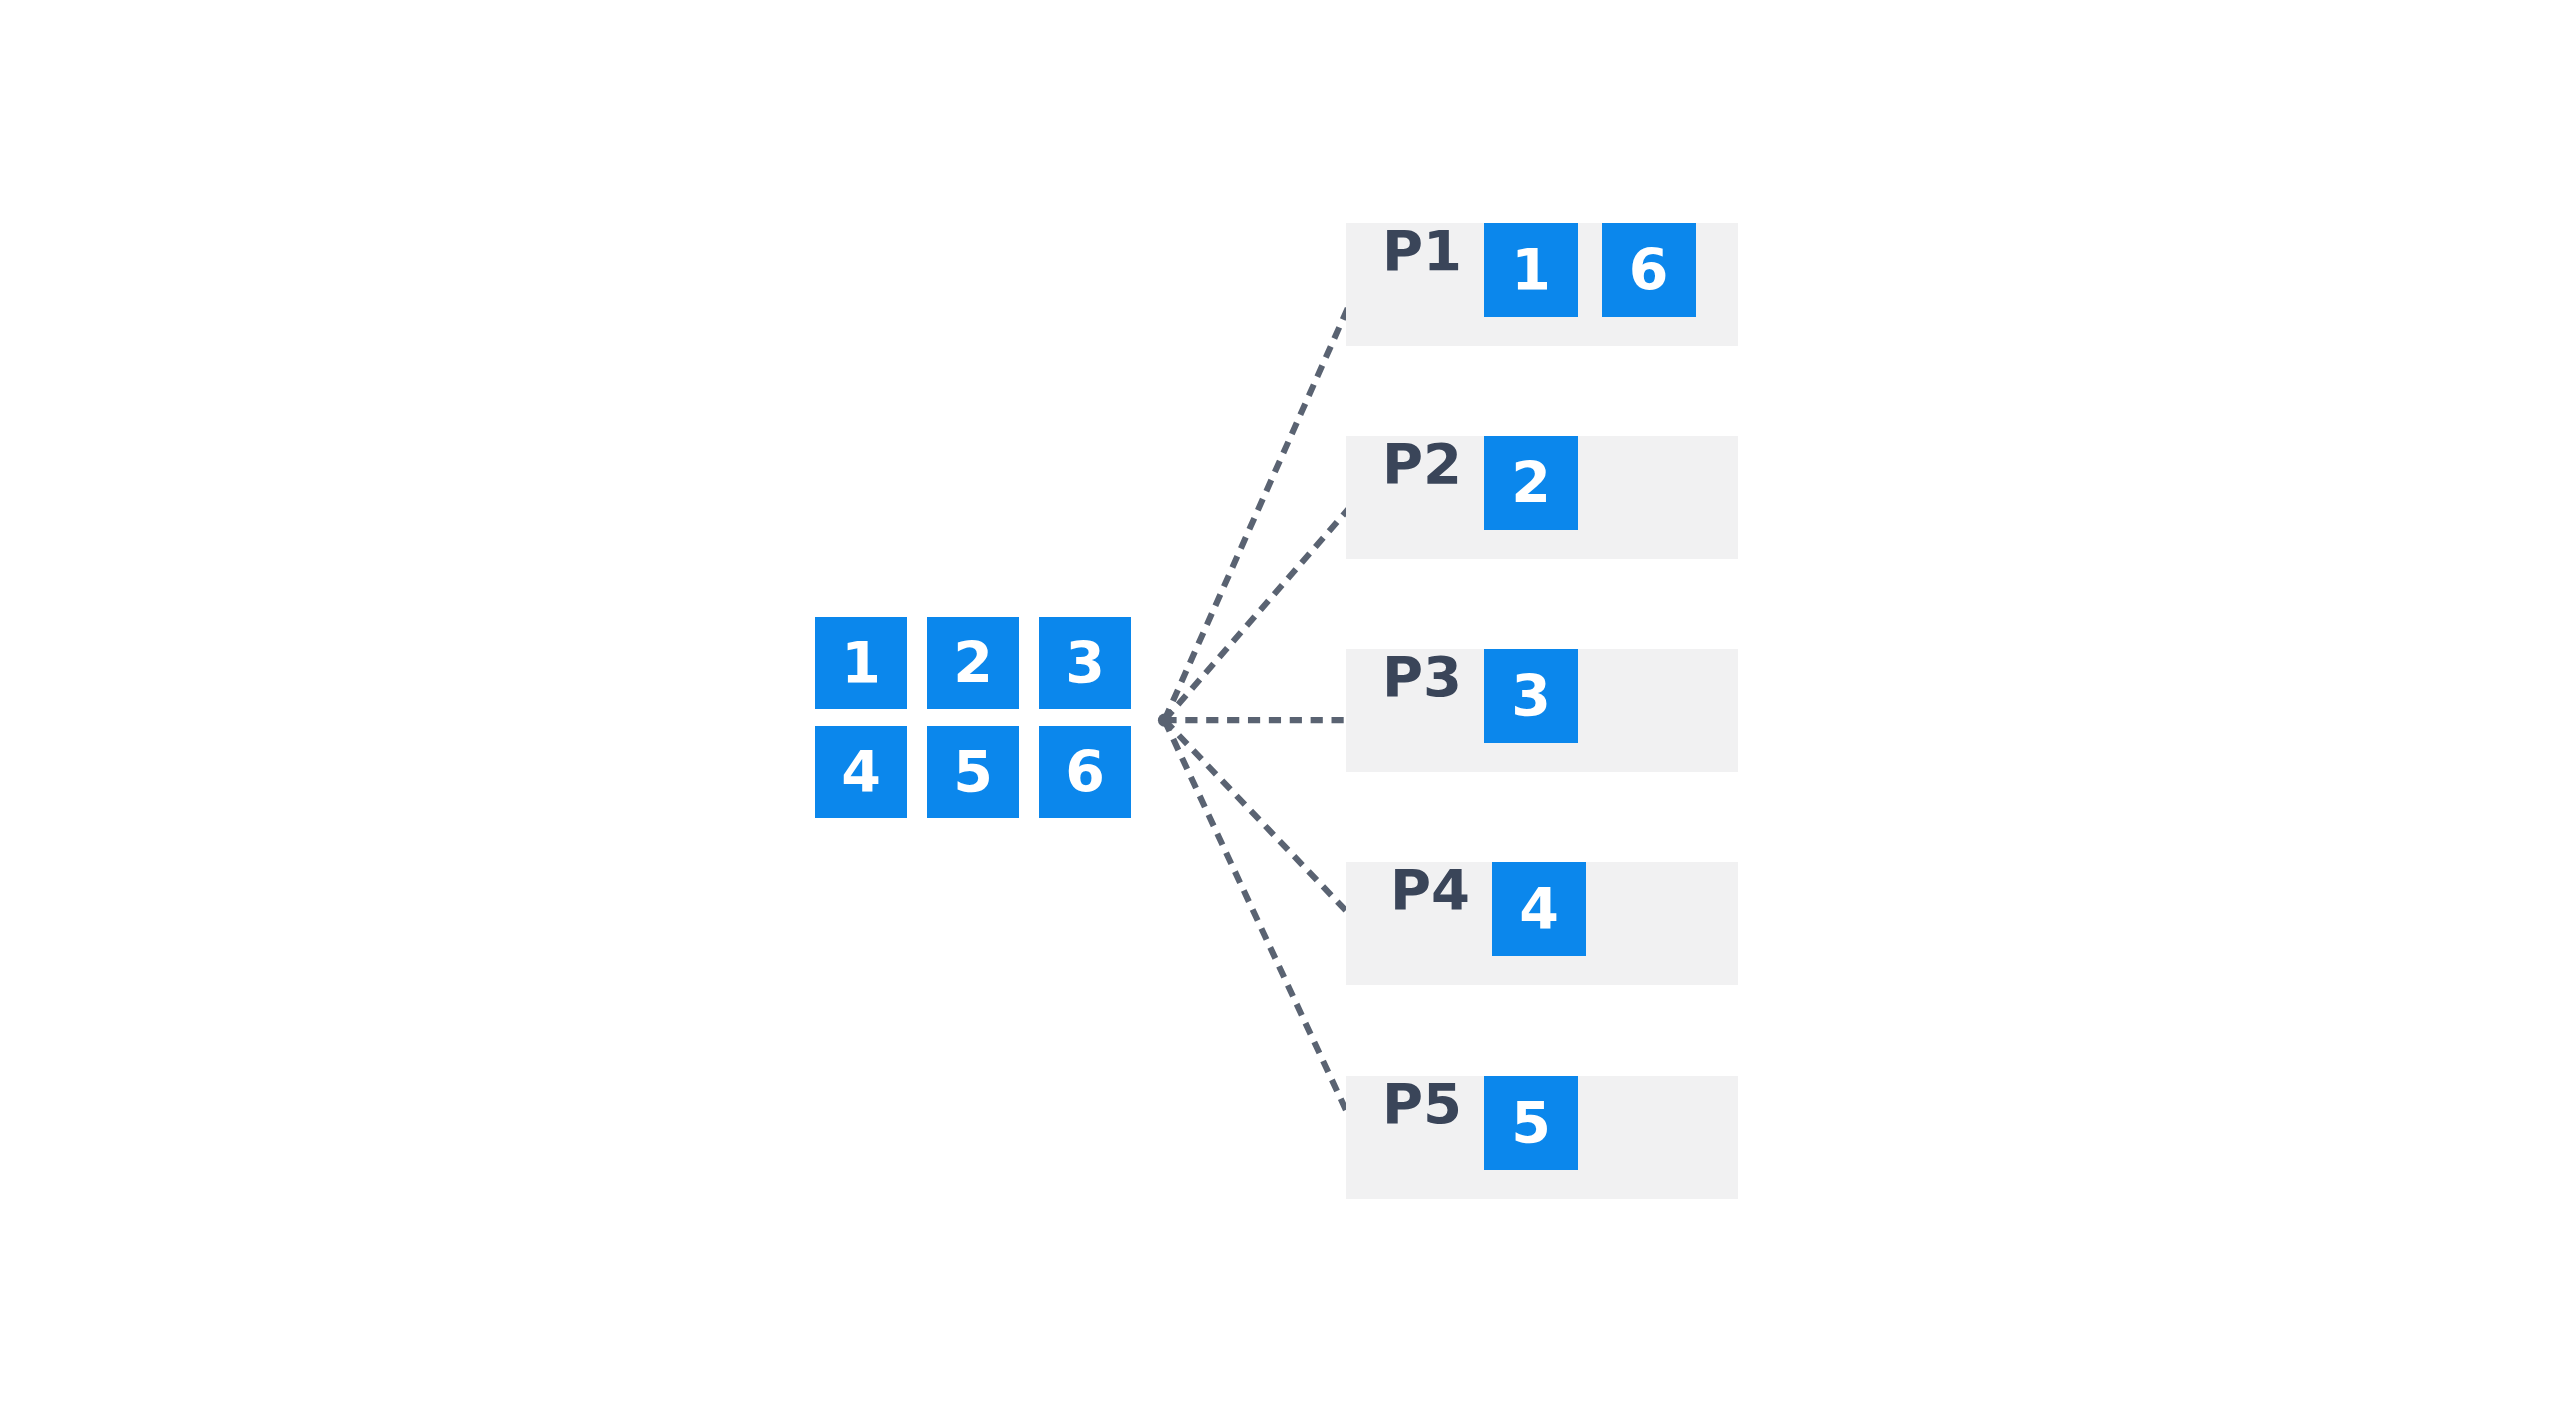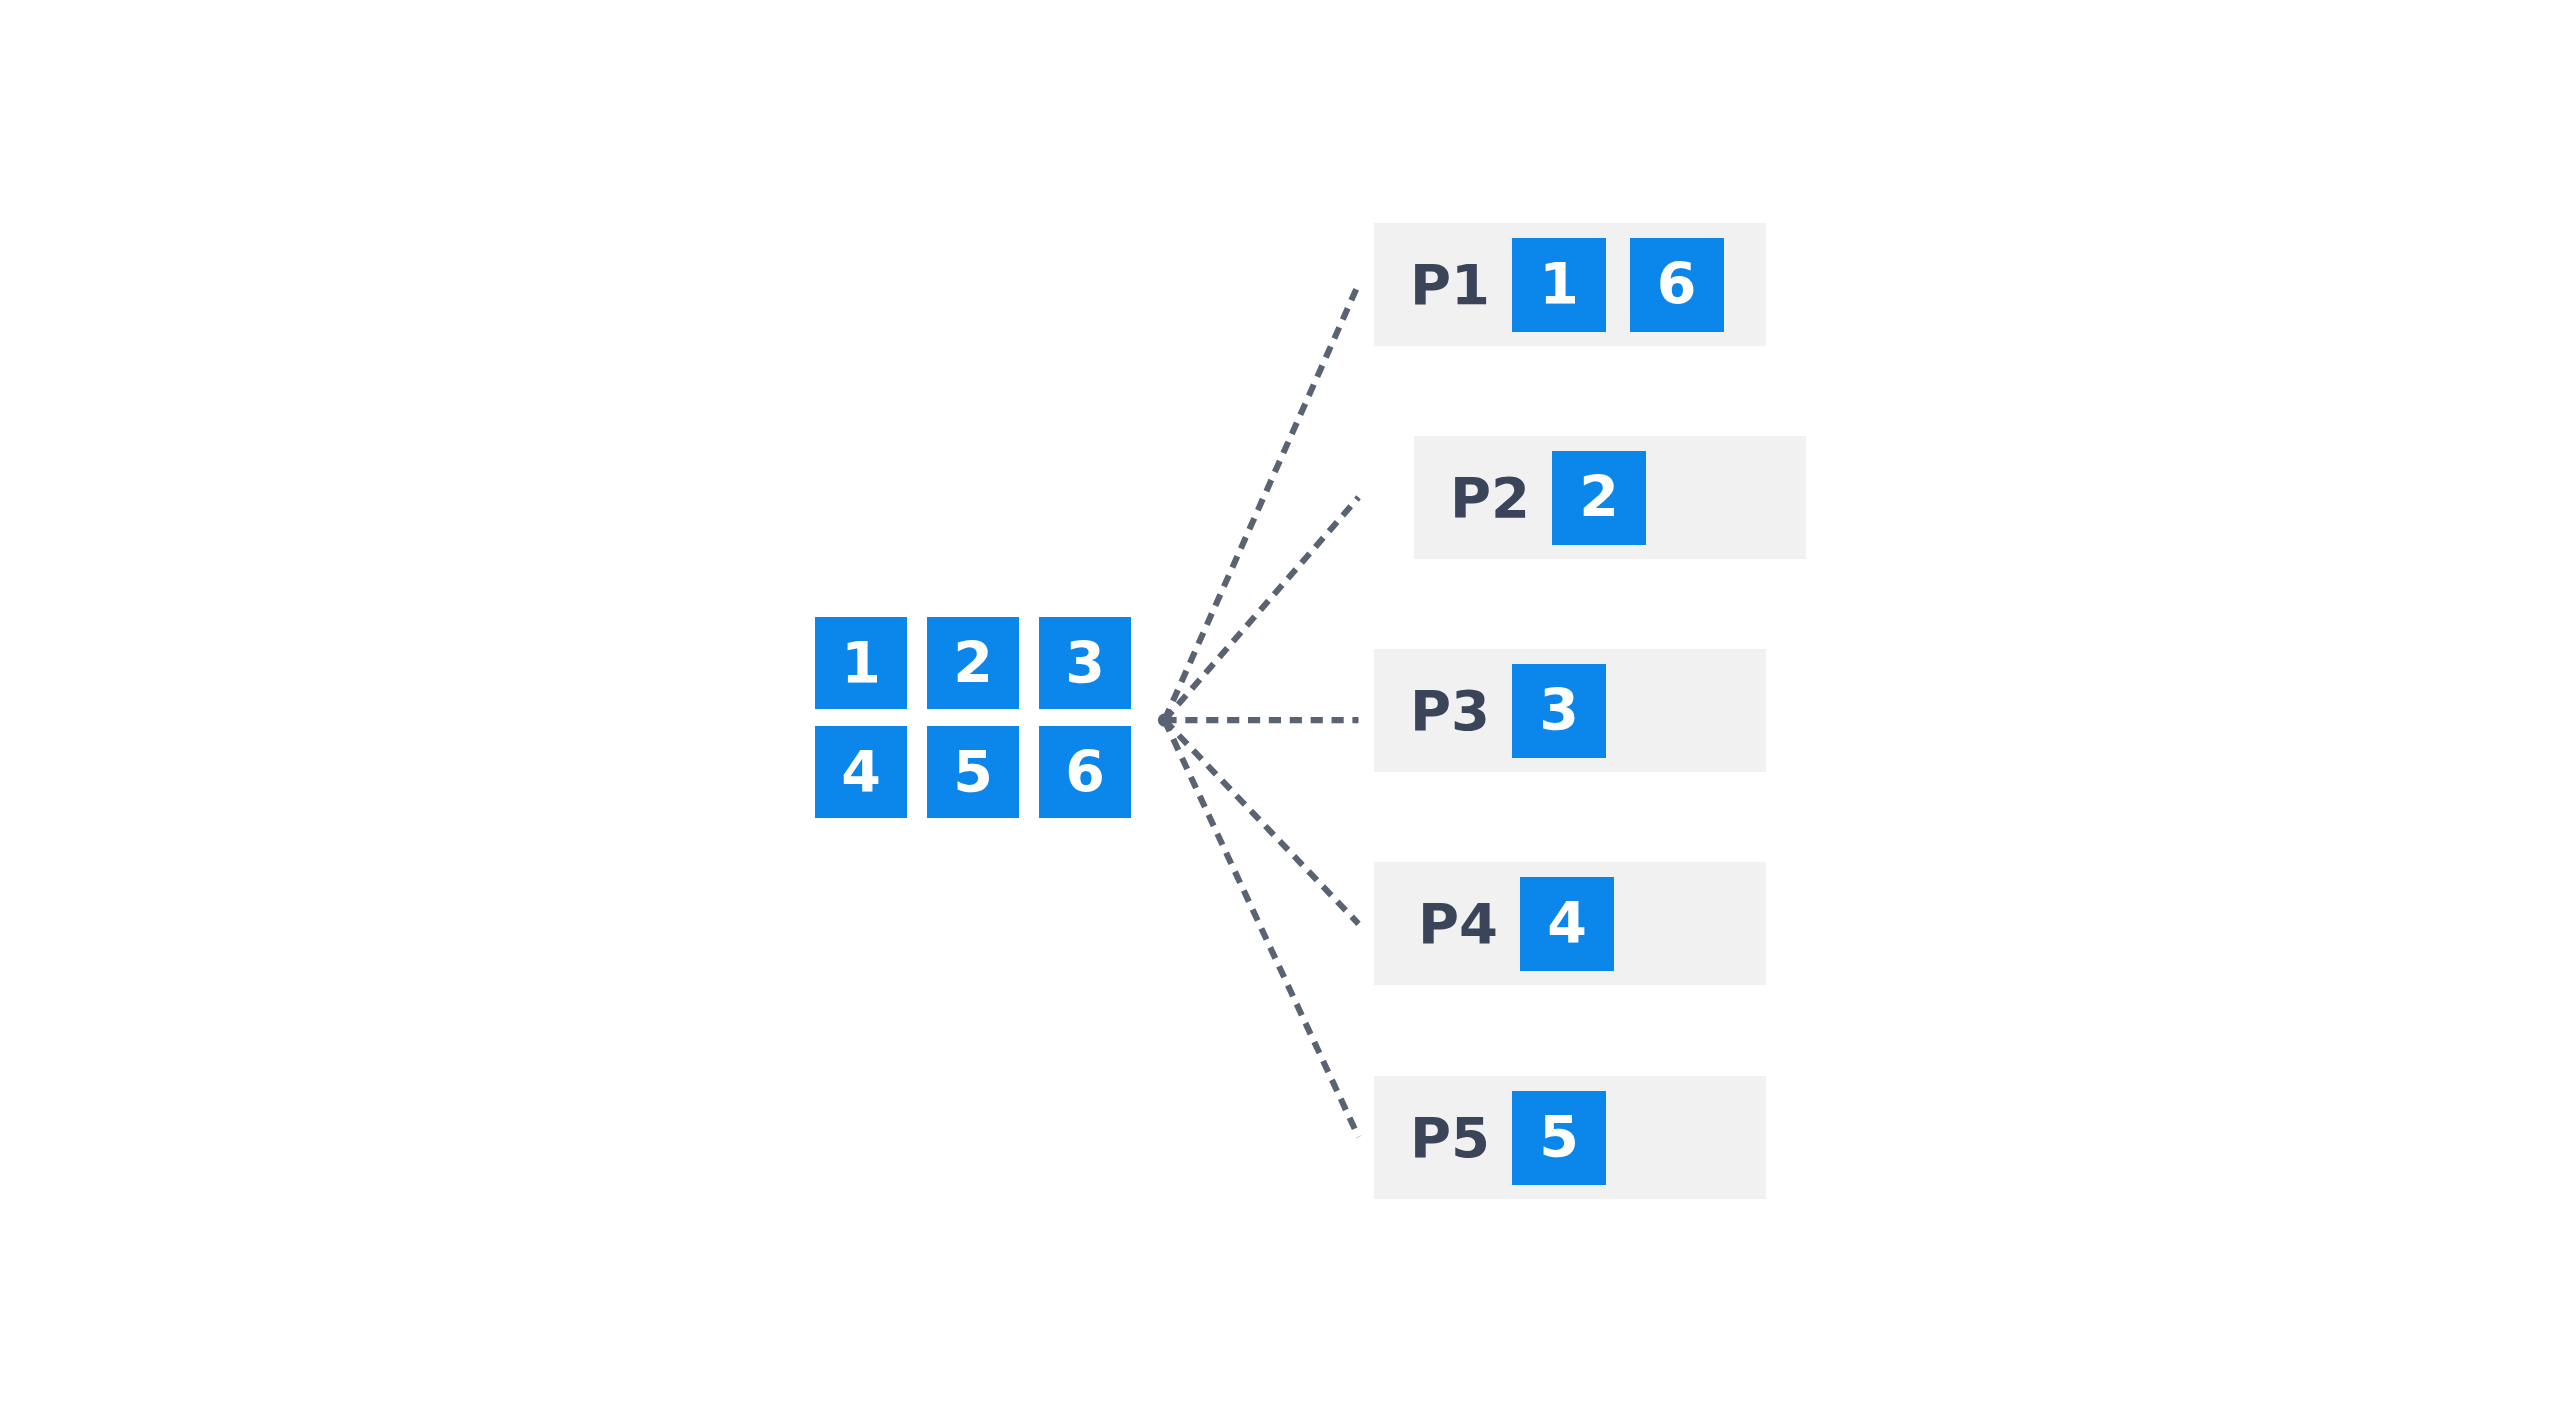--- a/index.html
+++ b/index.html
@@ -35,23 +35,23 @@
     display:flex;align-items:center;justify-content:center;
     font-size:57px;font-weight:700;line-height:1;
   }
 
   
   .connectors{position:absolute;left:0;top:0;width:2576px;height:1422px;}
 
   
   .process-list{position:absolute;left:0;top:0;width:2576px;height:1422px;}
   .process-row{
-    position:absolute;left:1374px;width:392px;height:123px;
+    position:absolute;left:1346px;width:392px;height:123px;
     background:var(--row-bg);
-    display:flex;align-items:center;
+    display:flex;
     padding-left:36px;
   }
   .process-label{
     flex:0 0 102px;
     font-size:56px;font-weight:700;
     color:var(--slate);
     line-height:1;
   }
   .assigned-tasks{display:flex;column-gap:23.5px;}
   .assigned-tasks .task-cell{width:94px;height:94px;}
@@ -80,21 +80,21 @@
     </svg>
 
   <div class="process-list">
       <div class="process-row" style="top: 223px;">
     <span class="process-label">P1</span>
     <div class="assigned-tasks">
           <div class="task-cell">1</div>
           <div class="task-cell">6</div>
         </div>
   </div>
-      <div class="process-row" style="top: 436px; margin-left: 40px;">
+      <div class="process-row" style="top: 436px;">
     <span class="process-label">P2</span>
     <div class="assigned-tasks">
           <div class="task-cell">2</div>
         </div>
   </div>
       <div class="process-row" style="top: 649px;">
     <span class="process-label">P3</span>
     <div class="assigned-tasks">
           <div class="task-cell">3</div>
         </div>

